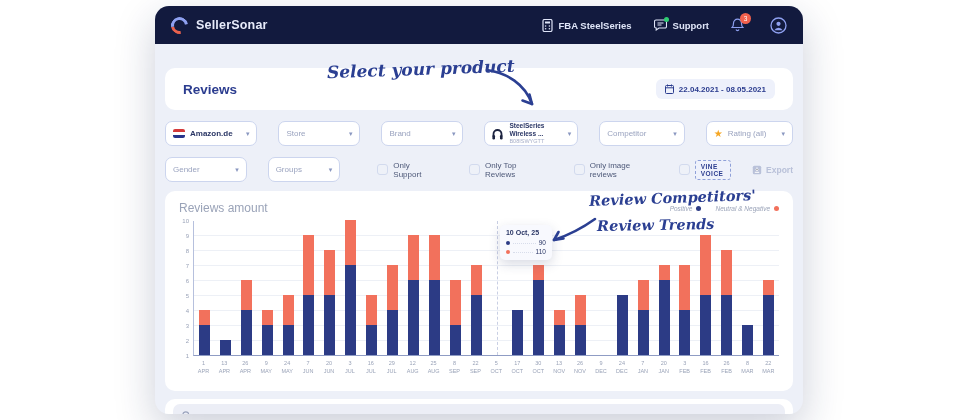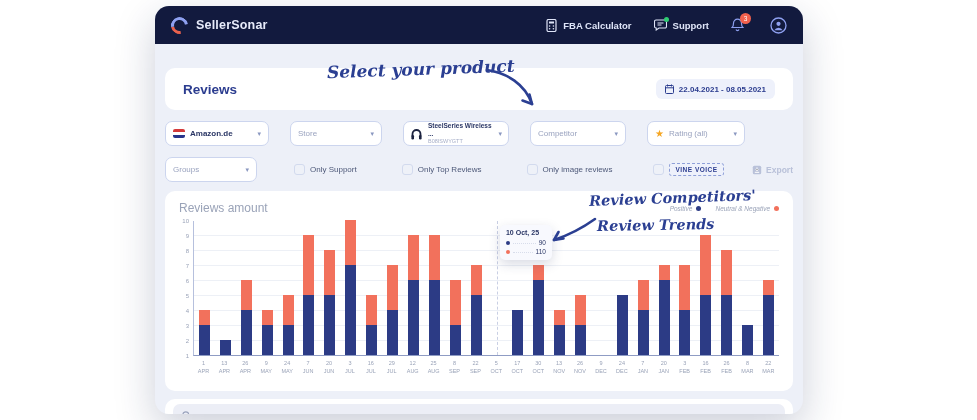--- a/index.html
+++ b/index.html
@@ -132,21 +132,21 @@
         <span>
           <svg class="icon" width="11" height="13" viewBox="0 0 11 13">
                 <rect x="1" y="0.5" width="9" height="12" rx="1.5" fill="none" stroke="#dfe5f8" stroke-width="1.2"></rect>
                 <rect x="3" y="2.5" width="5" height="2" fill="#dfe5f8"></rect>
                 <circle cx="3.6" cy="7" r="0.8" fill="#dfe5f8"></circle>
                 <circle cx="7.4" cy="7" r="0.8" fill="#dfe5f8"></circle>
                 <circle cx="3.6" cy="9.8" r="0.8" fill="#dfe5f8"></circle>
                 <circle cx="7.4" cy="9.8" r="0.8" fill="#dfe5f8"></circle>
               </svg>
         </span>
-        <span>FBA Calculator</span>
+        <span>FBA SteelSeries</span>
       </div>
       <div class="nav-item">
         <span class="icon-btn">
           <svg class="icon" width="13" height="12" viewBox="0 0 13 12">
                 <path d="M2 1h9a1.5 1.5 0 0 1 1.5 1.5v5A1.5 1.5 0 0 1 11 9H5L2.2 11V9H2A1.5 1.5 0 0 1 .5 7.5v-5A1.5 1.5 0 0 1 2 1z" fill="none" stroke="#dfe5f8" stroke-width="1.1"></path>
                 <path d="M3.5 4h6M3.5 6h4" stroke="#dfe5f8" stroke-width="1"></path>
               </svg>
           <span class="green-dot"></span>
         </span>
         <span>Support</span>
@@ -191,20 +191,24 @@
     <div class="filter-row">
       <div class="dd dd-dark" style="width:104px">
         <span class="flag"></span>
         <span>Amazon.de</span>
         <span class="chev">▾</span>
       </div>
       <div class="dd" style="width:92px">
         <span>Store</span>
         <span class="chev">▾</span>
       </div>
+      <div class="dd" style="width:92px">
+        <span>Brand</span>
+        <span class="chev">▾</span>
+      </div>
       <div class="dd" style="width:106px; padding:0 6px;">
         <span>
           <svg class="icon" width="13" height="14" viewBox="0 0 13 14">
                 <path d="M2.5 9V7a4 4 0 0 1 8 0v2" fill="none" stroke="#1c2340" stroke-width="1.8"></path>
                 <rect x="1.4" y="8" width="2.6" height="4.4" rx="1.2" fill="#1c2340"></rect>
                 <rect x="9" y="8" width="2.6" height="4.4" rx="1.2" fill="#1c2340"></rect>
               </svg>
         </span>
         <span class="product-txt">
           <span class="product-name">SteelSeries Wireless ...</span>
@@ -217,20 +221,24 @@
         <span class="chev">▾</span>
       </div>
       <div class="dd" style="width:98px">
         <span class="star">★</span>
         <span>Rating (all)</span>
         <span class="chev">▾</span>
       </div>
     </div>
 
     <div class="filter-row">
+      <div class="dd" style="width:104px">
+        <span>Gender</span>
+        <span class="chev">▾</span>
+      </div>
       <div class="dd" style="width:92px">
         <span>Groups</span>
         <span class="chev">▾</span>
       </div>
       <div class="cbx-group" style="margin-left:16px">
         <span class="cbx"></span>
         <span>Only Support</span>
       </div>
       <div class="cbx-group" style="margin-left:24px">
         <span class="cbx"></span>

